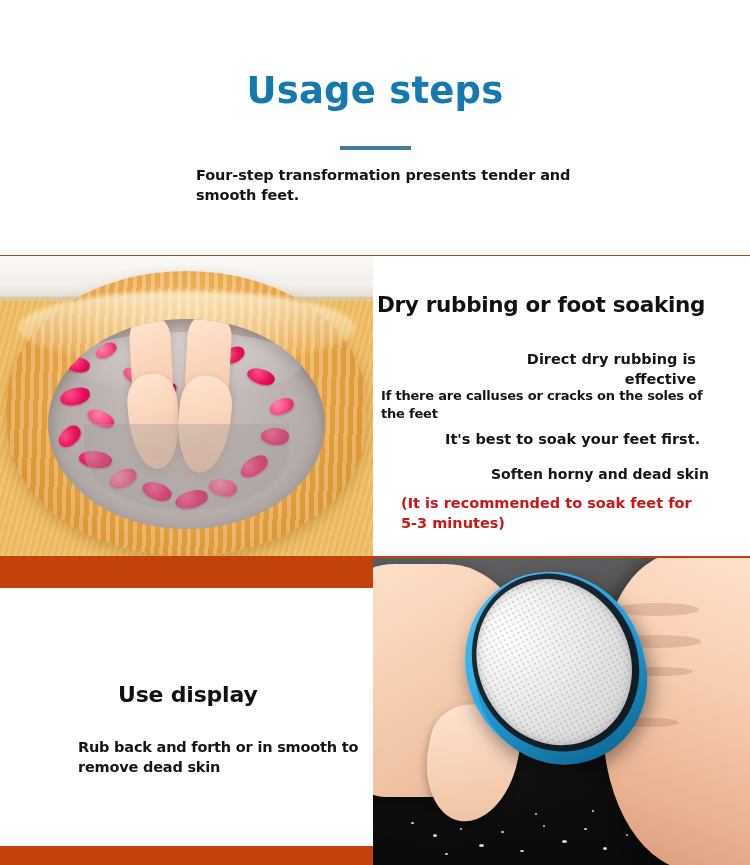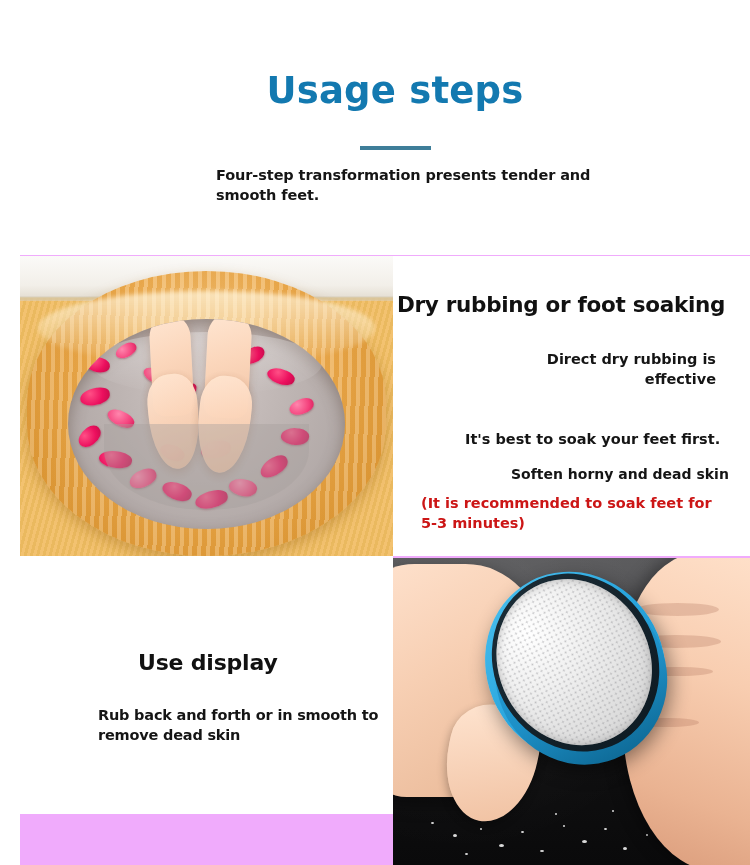--- a/index.html
+++ b/index.html
@@ -12,22 +12,21 @@
     width: 750px;
     height: 865px;
     position: relative;
     overflow: hidden;
     font-family: "DejaVu Sans", "Liberation Sans", sans-serif;
     color: #1a1a1a;
   }
   .page {
     position: absolute;
     inset: 0;
-    background: #f0abfc;
-    margin-left: 20px;
+    background: #c2410c;
   }
 
   
   .header {
     position: absolute;
     left: 0;
     top: 0;
     width: 750px;
     height: 255px;
     background: #ffffff;
@@ -390,21 +389,21 @@
     width: 300px;
     font-size: 14.5px;
     color: #cc1616;
     line-height: 1.36;
   }
 
   
   .panel-use {
     position: absolute;
     left: 0;
-    top: 556px;
+    top: 588px;
     width: 373px;
     height: 258px;
     background: #ffffff;
   }
   .use-heading {
     position: absolute;
     left: 118px;
     top: 94px;
     font-size: 22px;
     font-weight: bold;
@@ -482,20 +481,21 @@
       <div class="foot leg-r"></div>
       <div class="foot foot-l"></div>
       <div class="foot foot-r"></div>
       <div class="submerge"></div>
     </div>
   </div>
 
   <div class="panel-soak-text">
     <div class="soak-heading">Dry rubbing or foot soaking</div>
     <div class="soak-line line-1">Direct dry rubbing is effective</div>
+    <div class="soak-line line-2">If there are calluses or cracks on the soles of the feet</div>
     <div class="soak-line line-3">It's best to soak your feet first.</div>
     <div class="soak-line line-4">Soften horny and dead skin</div>
     <div class="soak-line line-note">(It is recommended to soak feet for 5-3 minutes)</div>
   </div>
 
   <div class="panel-use">
     <div class="use-heading">Use display</div>
     <div class="use-line">Rub back and forth or in smooth to remove dead skin</div>
   </div>
 

